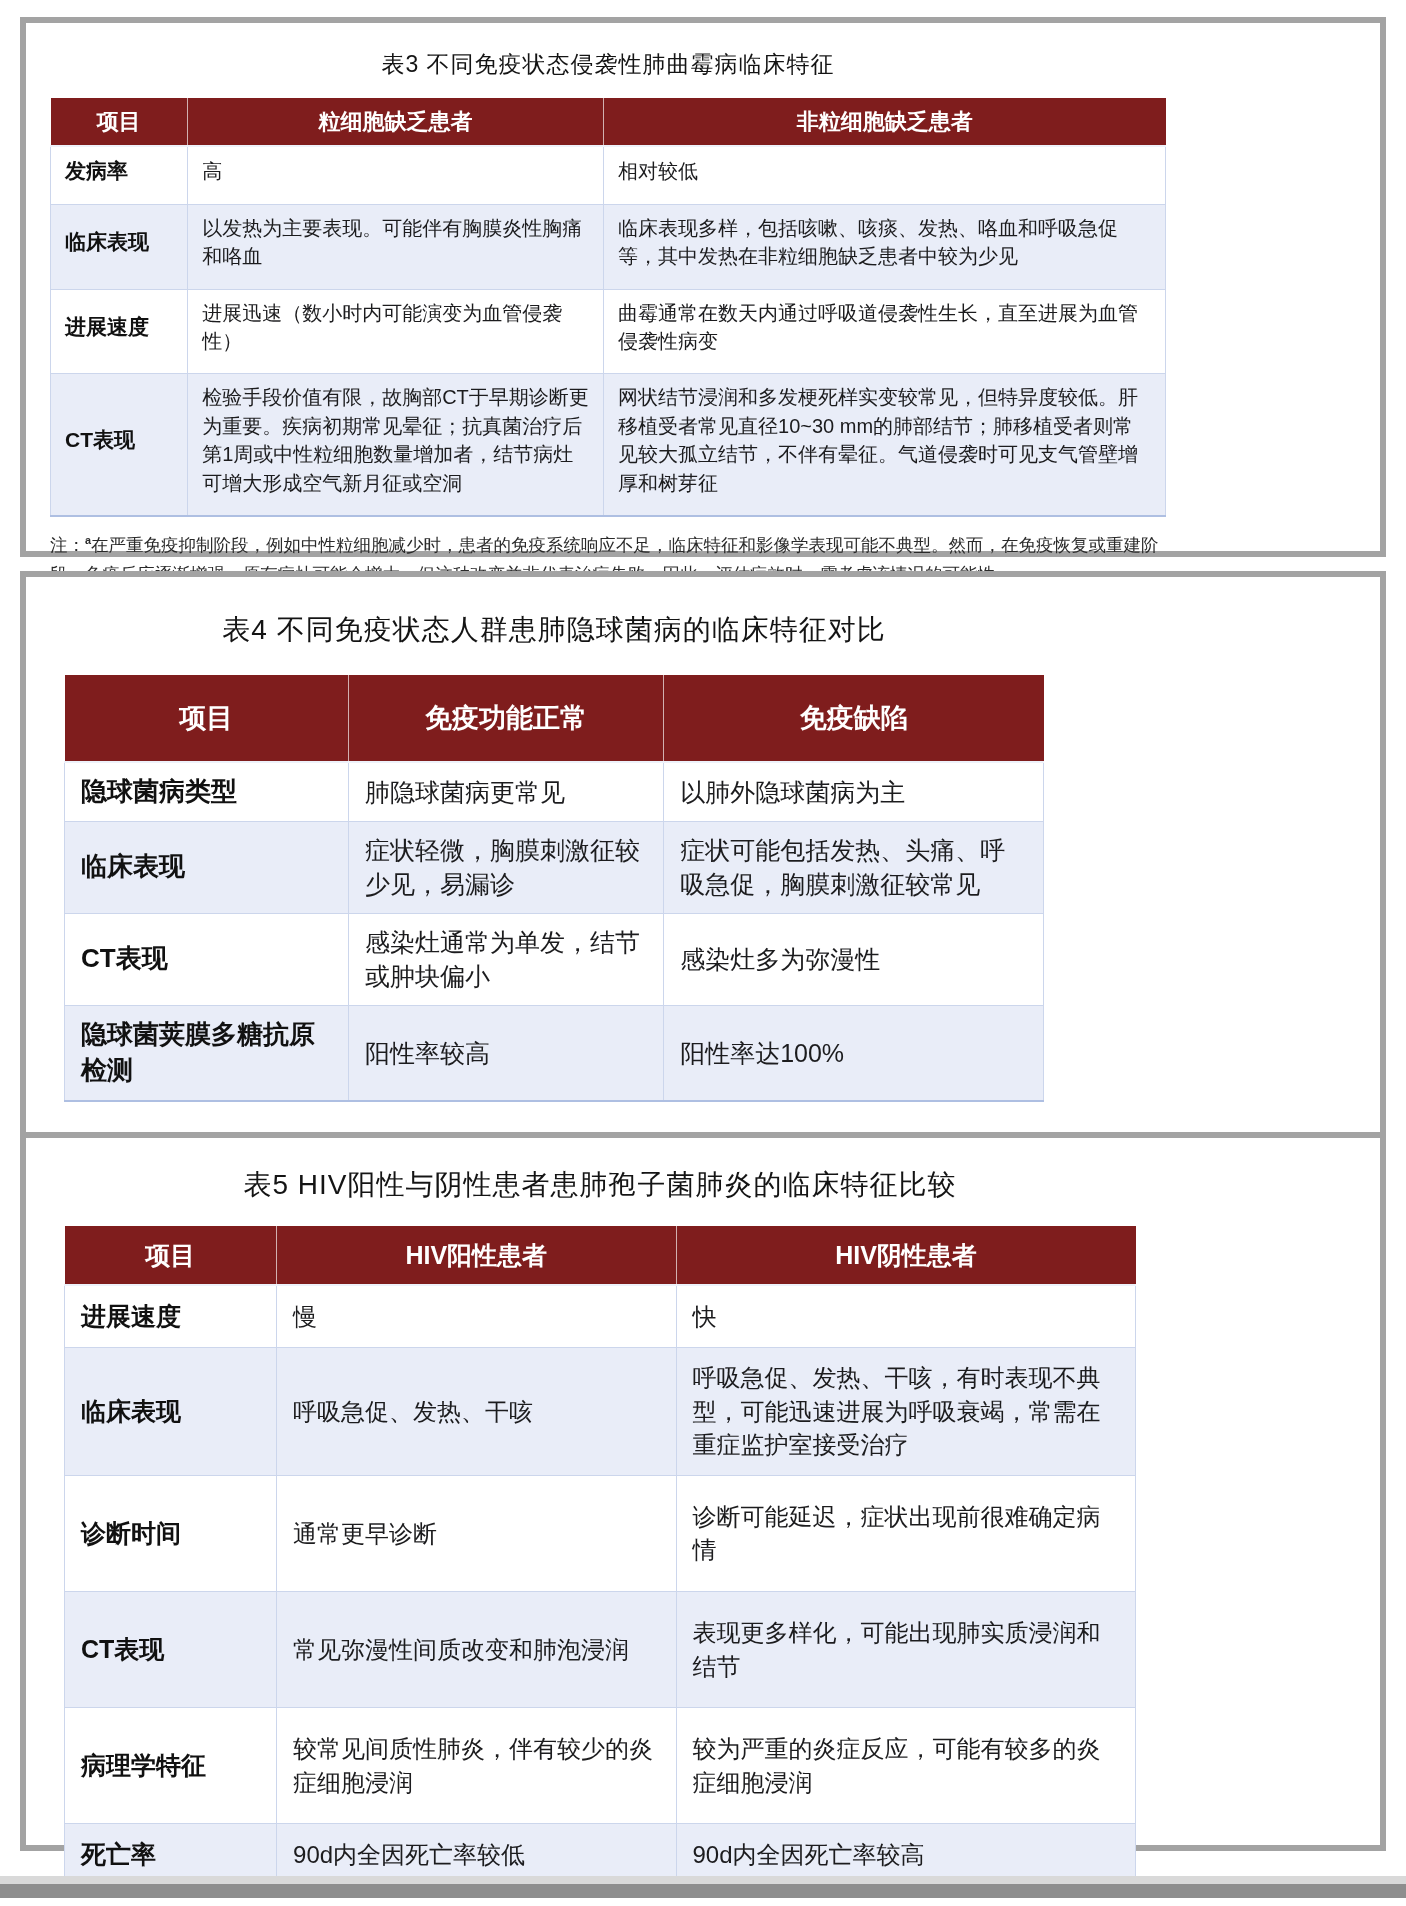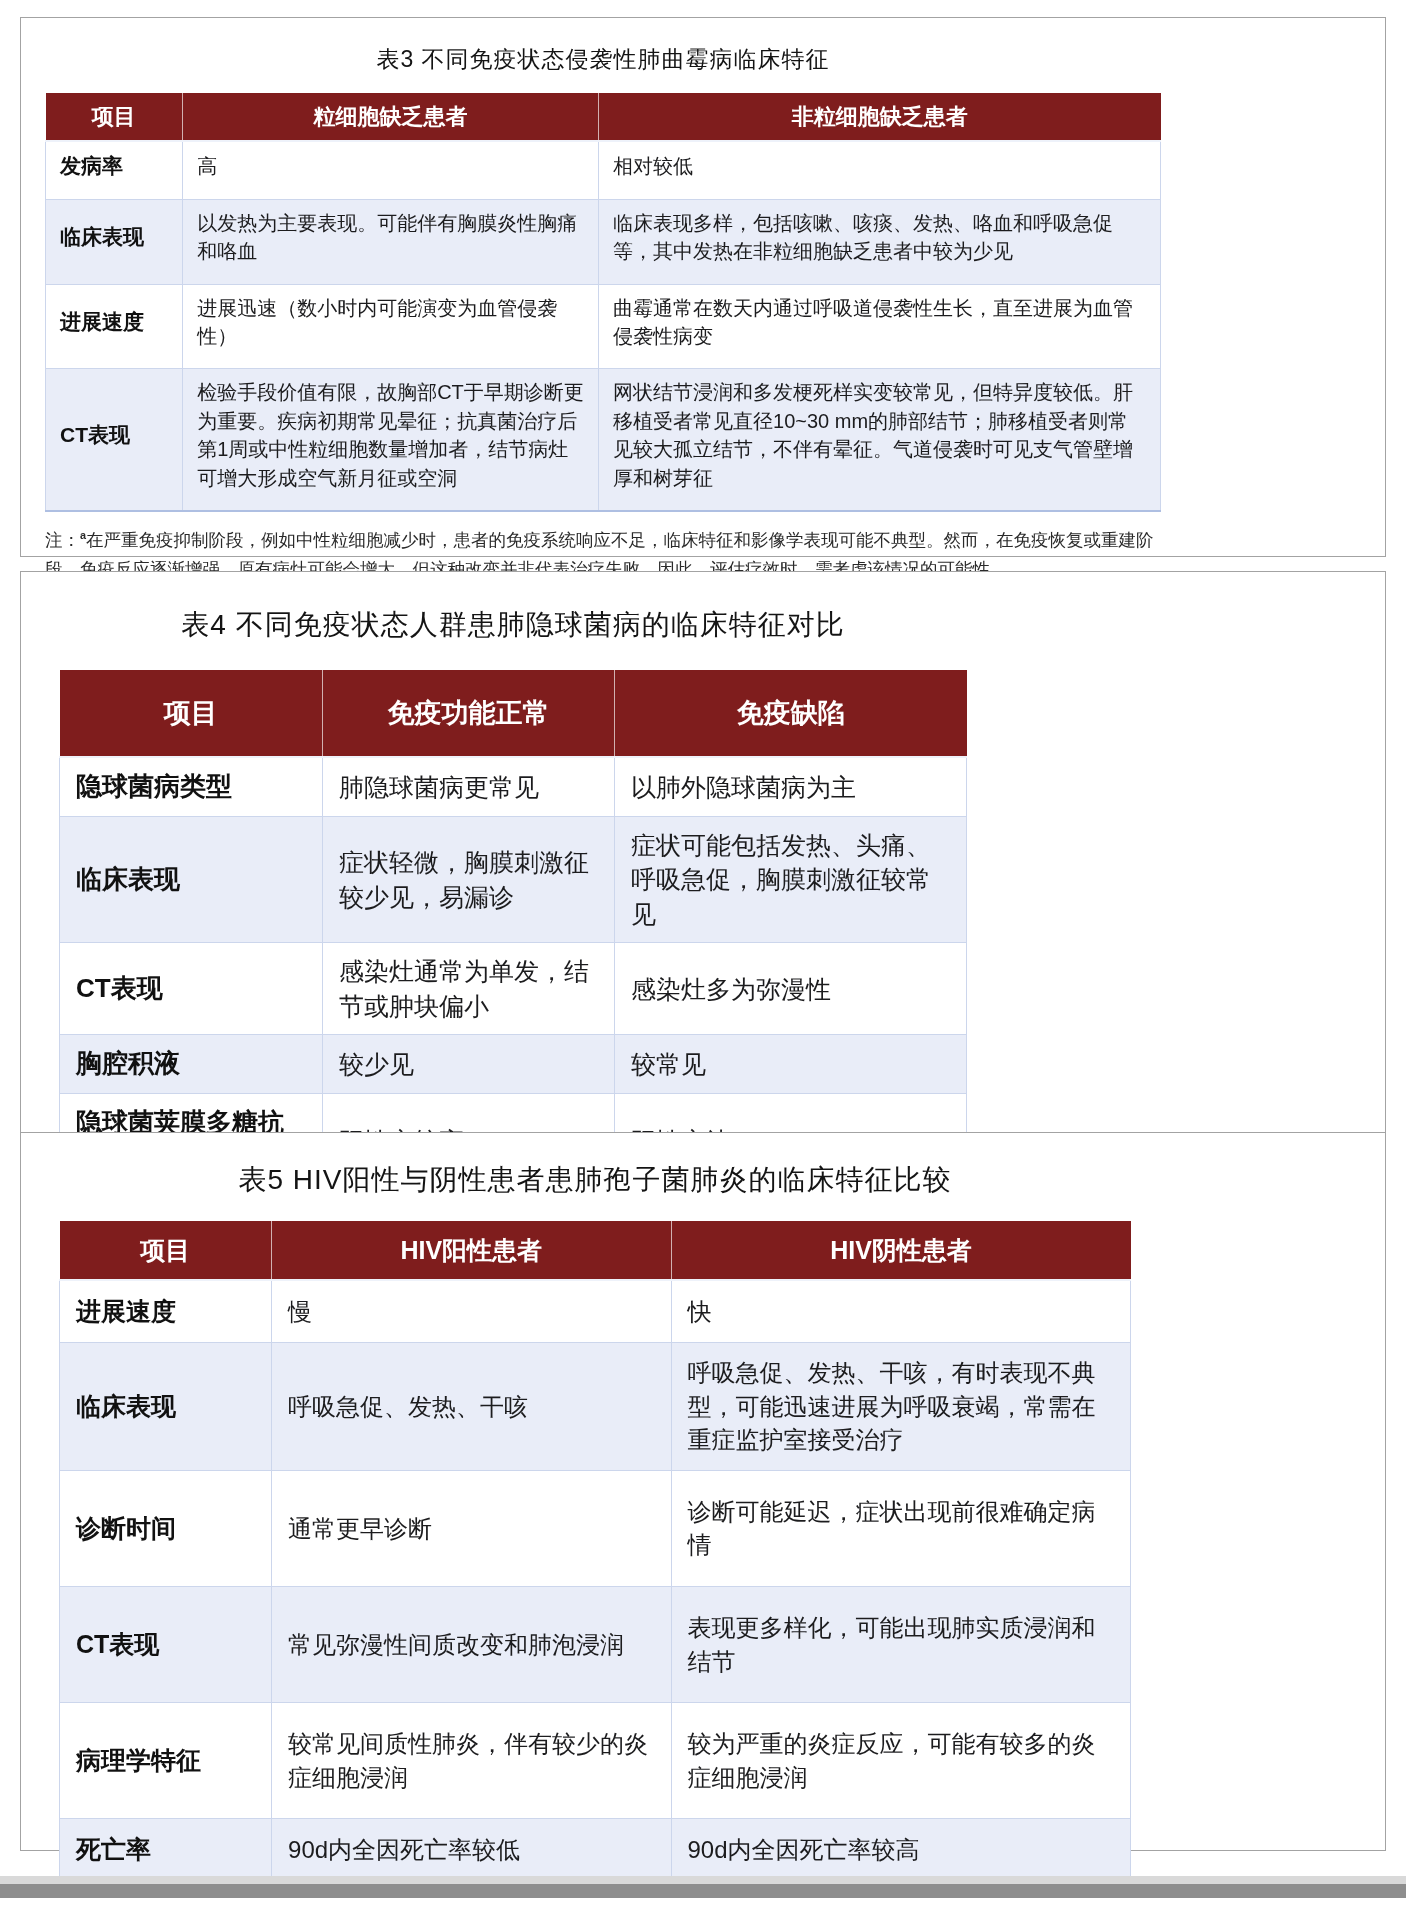--- a/index.html
+++ b/index.html
@@ -7,30 +7,30 @@
     position:relative;
     width:1406px;height:1906px;
     background:#ffffff;
     font-family:"Liberation Sans","DejaVu Sans",sans-serif;
     color:#1a1a1a;
     overflow:hidden;
   }
   .panel{
     position:absolute;left:20px;width:1366px;
     background:#ffffff;
-    border:1px solid #a3a3a3;
+    border:6px solid #a3a3a3;
     box-sizing:border-box;
   }
   #panel1{top:17px;height:540px;}
   #panel2{top:571px;height:574px;}
   #panel3{top:1132px;height:719px;}
 
   .twrap{box-sizing:border-box;}
   .t3w{margin:26px 0 0 24px;width:1116px;}
-  .t4w{margin:34px 0 16px 38px;width:908px;}
+  .t4w{margin:34px 0 16px 38px;width:980px;}
   .t5w{margin:28px 0 0 38px;width:1072px;}
 
   .ttitle{text-align:center;color:#141414;letter-spacing:1px;}
   .t3title{font-size:23px;font-weight:500;margin-bottom:18px;}
   .t4title{font-size:28px;font-weight:500;margin-bottom:26px;}
   .t5title{font-size:28px;font-weight:500;margin-bottom:22px;}
 
   table.ctable{
     border-collapse:collapse;table-layout:fixed;width:100%;
     border-bottom:2px solid #aebfe2;
@@ -154,25 +154,20 @@
             <th class="rl">临床表现</th>
             <td>症状轻微，胸膜刺激征较少见，易漏诊</td>
             <td>症状可能包括发热、头痛、呼吸急促，胸膜刺激征较常见</td>
           </tr>
           <tr>
             <th class="rl">CT表现</th>
             <td>感染灶通常为单发，结节或肿块偏小</td>
             <td>感染灶多为弥漫性</td>
           </tr>
           <tr>
-            <th class="rl">胸腔积液</th>
-            <td>较少见</td>
-            <td>较常见</td>
-          </tr>
-          <tr>
             <th class="rl">隐球菌荚膜多糖抗原检测</th>
             <td>阳性率较高</td>
             <td>阳性率达100%</td>
           </tr>
         </tbody>
       </table>
     </div>
   </div>
 
   <div class="panel" id="panel3">

